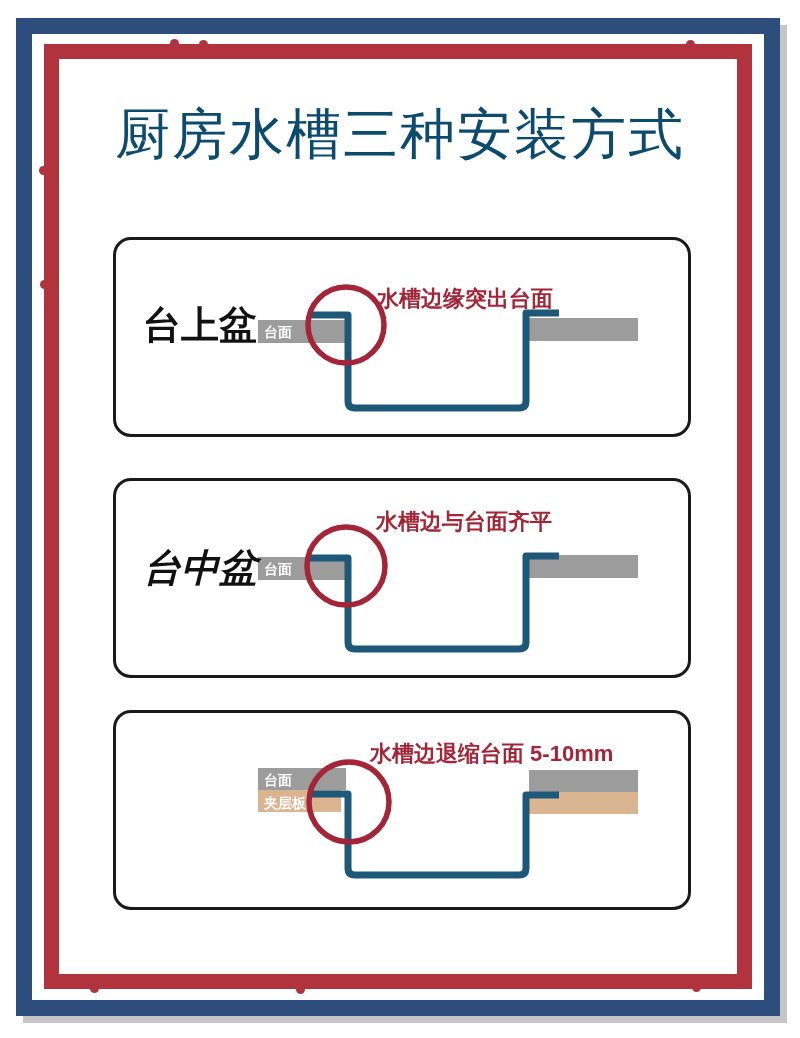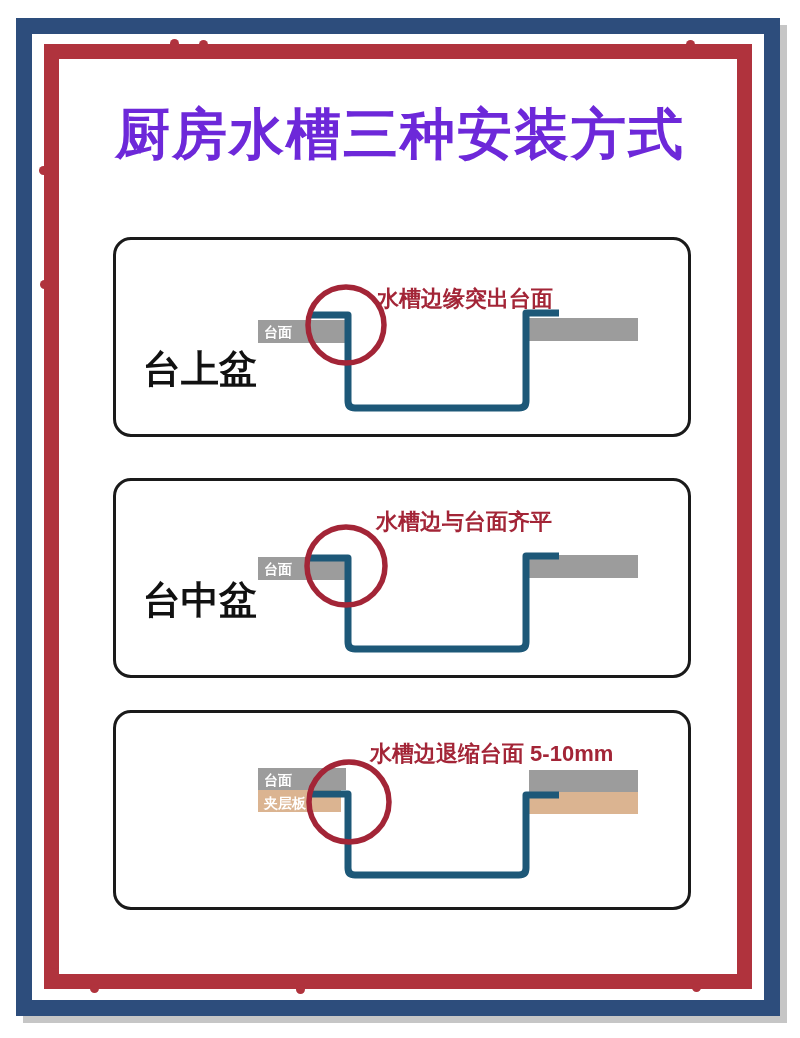--- a/index.html
+++ b/index.html
@@ -21,32 +21,32 @@
     border:15px solid var(--frame_red);
     box-sizing:border-box;
   }
   .knob{
     position:absolute;width:9px;height:9px;border-radius:50%;
     background:var(--frame_red);
   }
   .title{
     position:absolute;left:0;top:98px;width:100%;
     text-align:center;
-    font-size:55px;font-weight:700;color:#6d28d9;
+    font-size:55px;font-weight:400;color:#0c4a6e;
     letter-spacing:2px;margin:0;
   }
   .panel{
     position:absolute;left:113px;width:578px;height:200px;
     border:3px solid #1a1a1a;border-radius:18px;
     background:#fff;box-sizing:border-box;
   }
   .panel svg{position:absolute;left:-3px;top:-3px;}
   .panel-label{
     position:absolute;left:27px;
-    font-size:38px;font-weight:900;color:#111;line-height:1;margin-top:44px;
+    font-size:38px;font-weight:900;color:#111;line-height:1;
   }
   .annotation{
     position:absolute;
     font-size:22px;font-weight:bold;color:var(--annotation_red);
     white-space:nowrap;
   }
   .bar-label{font-size:14px;font-weight:bold;fill:#ffffff;}
 </style>
 </head>
 <body>
@@ -82,21 +82,21 @@
   </section>
 
   <section class="panel" style="top:478px;">
     <svg width="578" height="200" viewBox="0 0 578 200">
       <rect x="145" y="79" width="88" height="23" style="fill:var(--counter_gray)"></rect>
       <rect x="415" y="77" width="110" height="23" style="fill:var(--counter_gray)"></rect>
       <text class="bar-label" x="151" y="96">台面</text>
       <path d="M197 80 H235 V164 Q235 171 242 171 H406 Q413 171 413 164 V78 H446" fill="none" style="stroke:var(--sink_blue)" stroke-width="7" stroke-linejoin="round"></path>
       <circle cx="233" cy="88" r="39" fill="none" style="stroke:var(--annotation_red)" stroke-width="5.5"></circle>
     </svg>
-    <span class="panel-label" style="top:56px;">台中盆</span>
+    <span class="panel-label" style="top:68px;font-style:italic;">台中盆</span>
     <div class="annotation" style="left:260px;top:26px;">水槽边与台面齐平</div>
   </section>
 
   <section class="panel" style="top:710px;">
     <svg width="578" height="200" viewBox="0 0 578 200">
       <rect x="145" y="58" width="88" height="22" style="fill:var(--counter_gray)"></rect>
       <rect x="145" y="80" width="83" height="22" style="fill:var(--laminate_tan)"></rect>
       <rect x="416" y="60" width="109" height="22" style="fill:var(--counter_gray)"></rect>
       <rect x="416" y="82" width="109" height="22" style="fill:var(--laminate_tan)"></rect>
       <text class="bar-label" x="151" y="75">台面</text>

